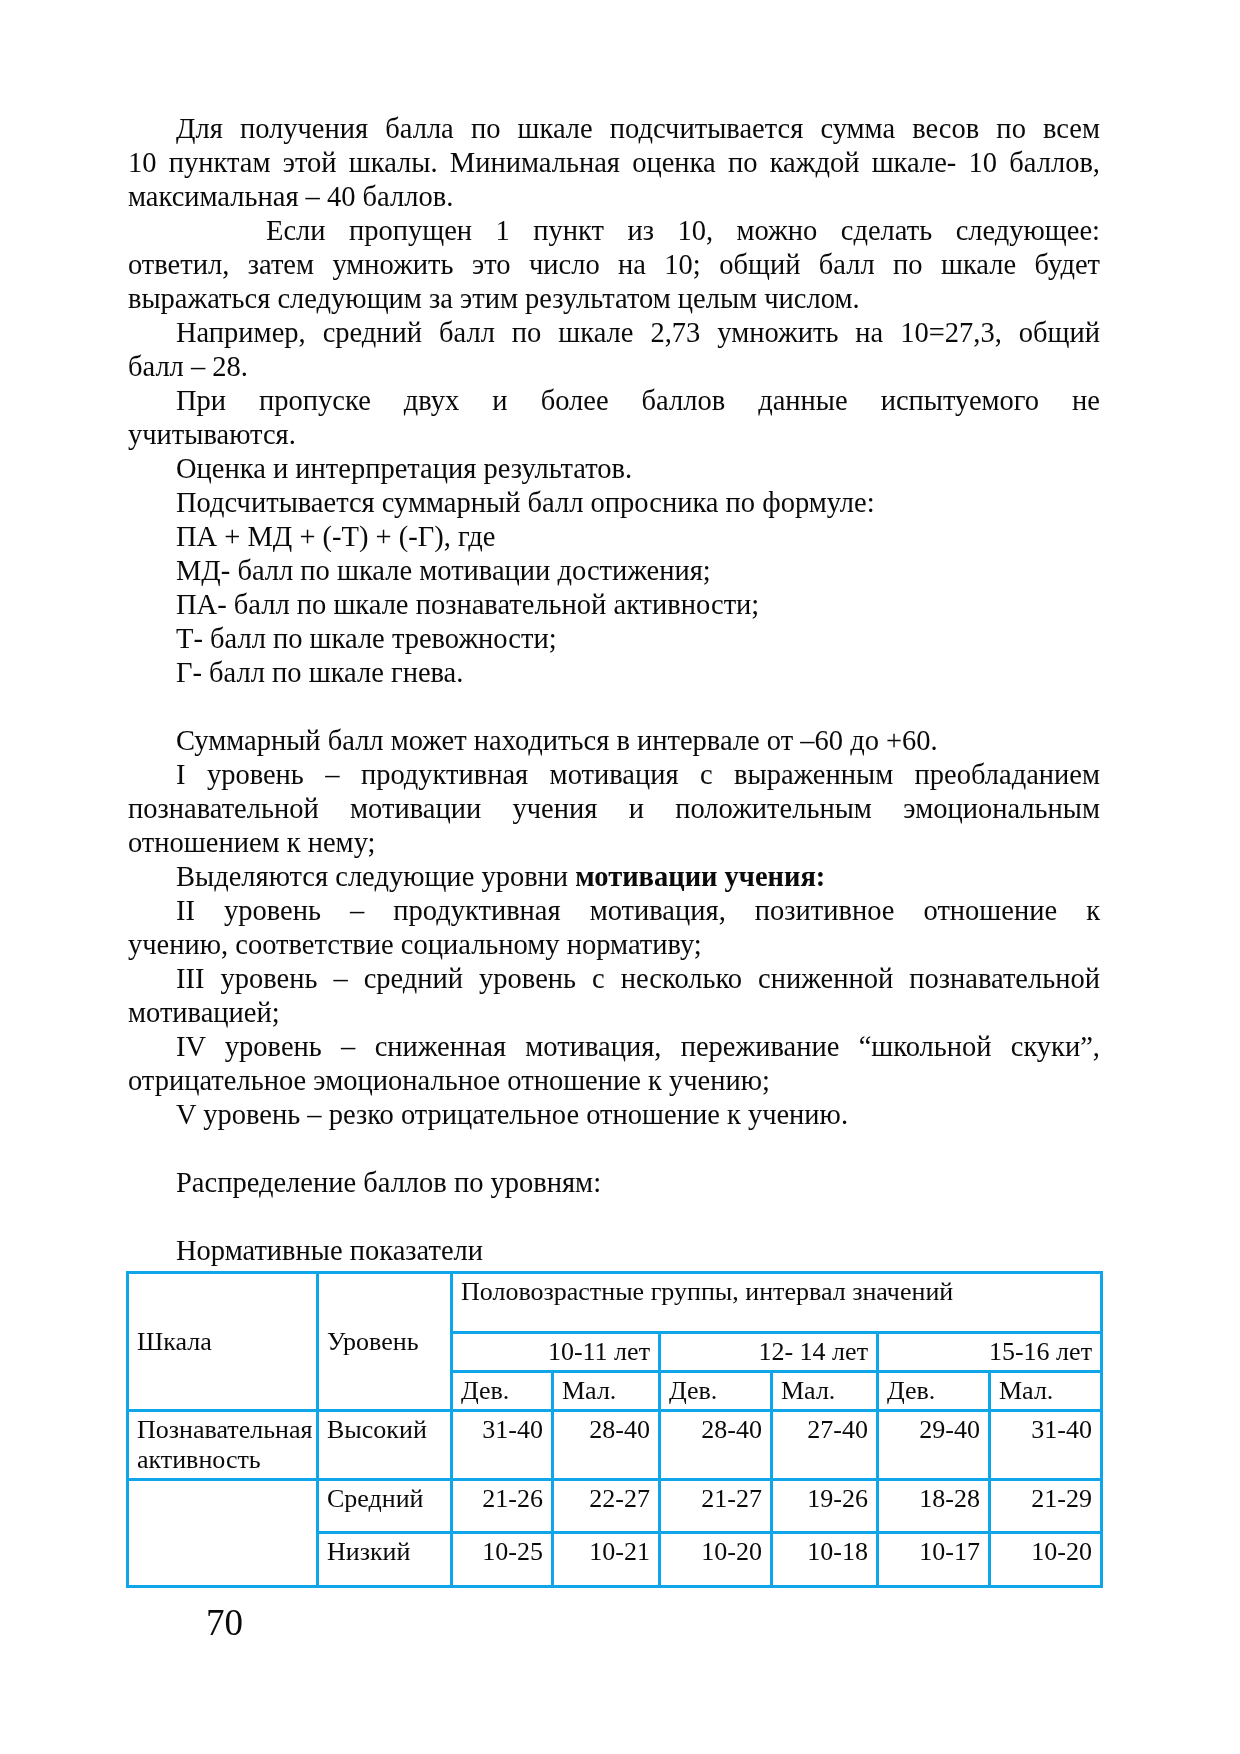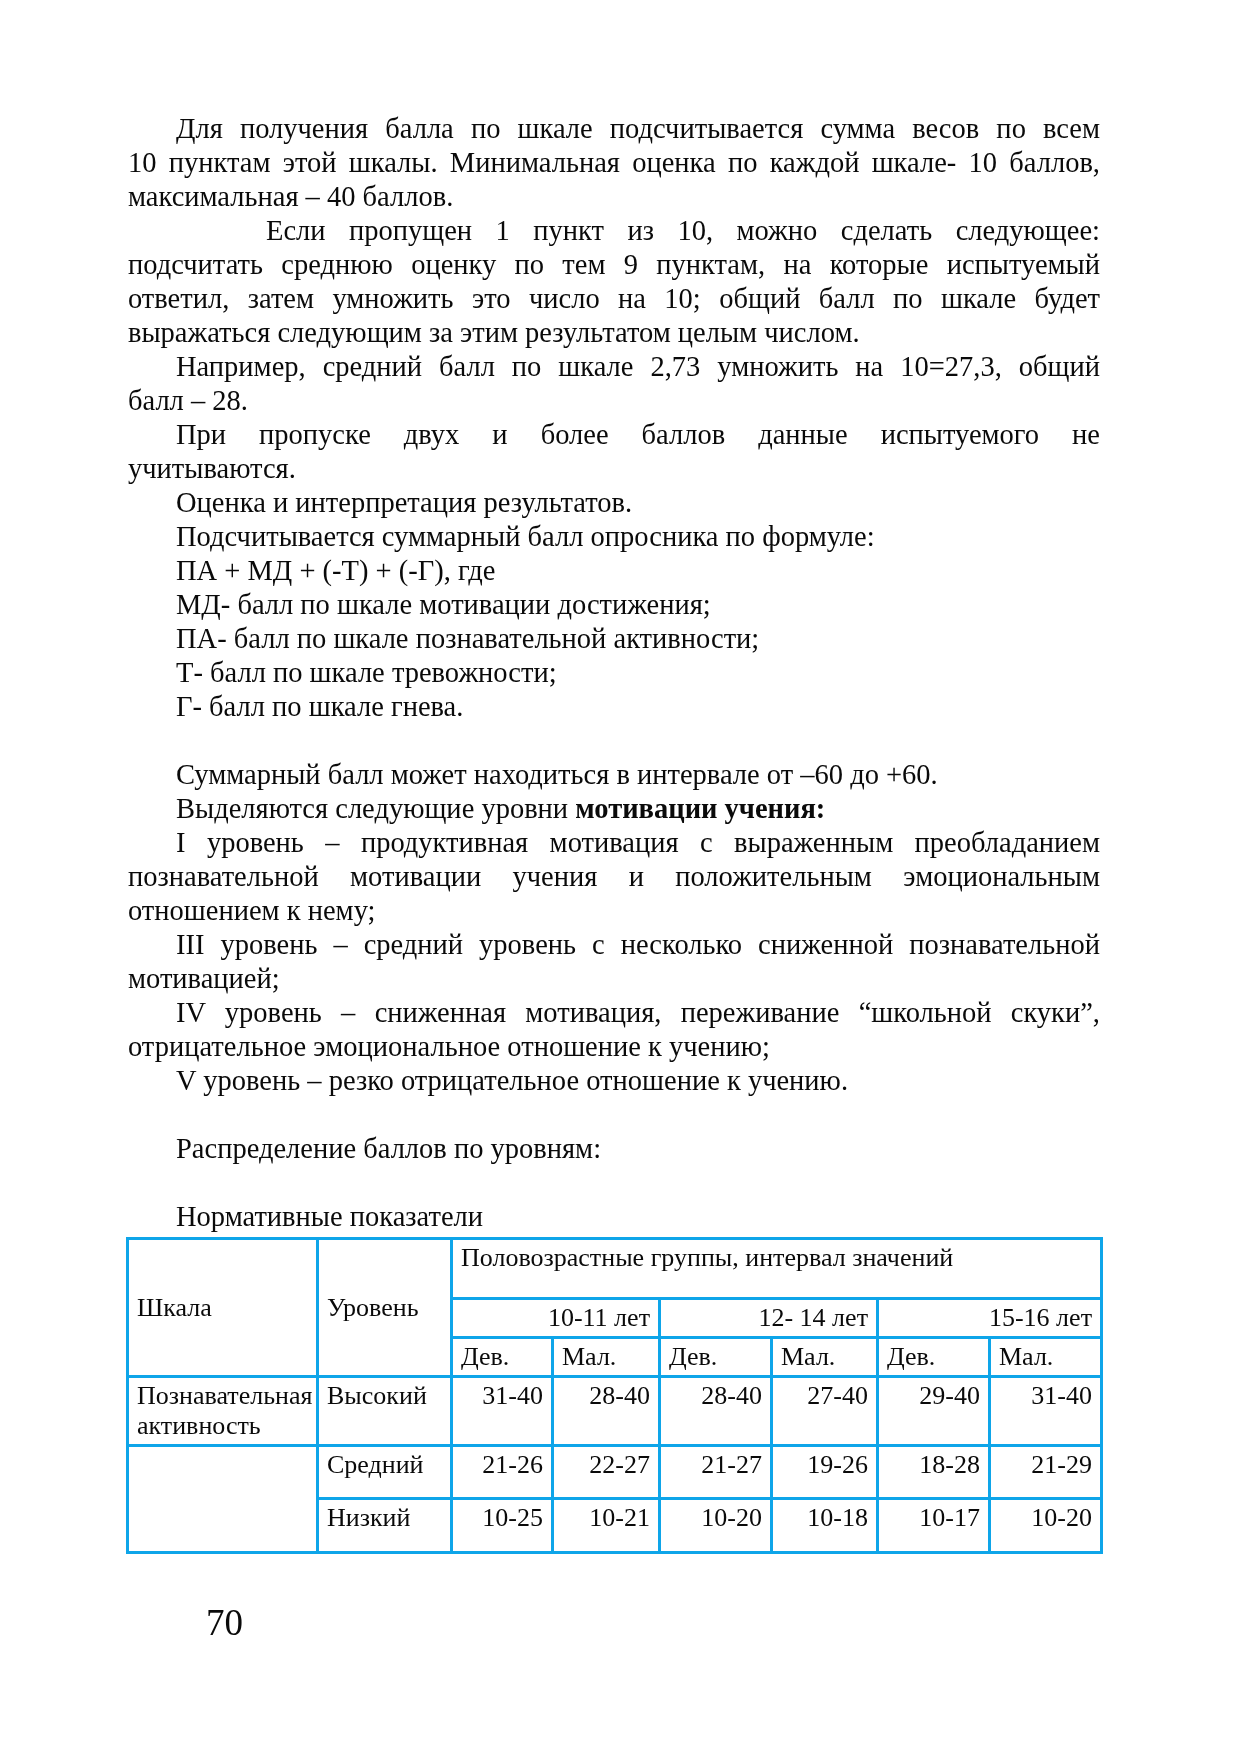--- a/index.html
+++ b/index.html
@@ -64,21 +64,20 @@
   <div class="content">
 
     <p class="para">
       <span class="ln j i1">Для получения балла по шкале подсчитывается сумма весов по всем</span>
       <span class="ln j">10 пунктам этой шкалы. Минимальная оценка по каждой шкале- 10 баллов,</span>
       <span class="ln">максимальная – 40 баллов.</span>
     </p>
 
     <p class="para">
       <span class="ln j i2">Если пропущен 1 пункт из 10, можно сделать следующее:</span>
-      <span class="ln j">подсчитать среднюю оценку по тем 9 пунктам, на которые испытуемый</span>
       <span class="ln j">ответил, затем умножить это число на 10; общий балл по шкале будет</span>
       <span class="ln">выражаться следующим за этим результатом целым числом.</span>
     </p>
 
     <p class="para">
       <span class="ln j i1">Например, средний балл по шкале 2,73 умножить на 10=27,3, общий</span>
       <span class="ln">балл – 28.</span>
     </p>
 
     <p class="para">
@@ -111,32 +110,36 @@
     </p>
 
     <p class="para">
       <span class="ln i1">Г- балл по шкале гнева.</span>
     </p>
 
     <div class="blank"></div>
 
     <p class="para">
       <span class="ln i1">Суммарный балл может находиться в интервале от –60 до +60.</span>
-    </p>
-
-    <p class="para">
-      <span class="ln i1"><span>Выделяются следующие уровни </span><b>мотивации учения:</b></span>
     </p>
 
     <p class="para">
       <span class="ln j i1">I уровень – продуктивная мотивация с выраженным преобладанием</span>
       <span class="ln j">познавательной мотивации учения и положительным эмоциональным</span>
       <span class="ln">отношением к нему;</span>
     </p>
 
+    <p class="para">
+      <span class="ln i1"><span>Выделяются следующие уровни </span><b>мотивации учения:</b></span>
+    </p>
+
+    <p class="para">
+      <span class="ln j i1">II уровень – продуктивная мотивация, позитивное отношение к</span>
+      <span class="ln">учению, соответствие социальному нормативу;</span>
+    </p>
 
     <p class="para">
       <span class="ln j i1">III уровень – средний уровень с несколько сниженной познавательной</span>
       <span class="ln">мотивацией;</span>
     </p>
 
     <p class="para">
       <span class="ln j i1">IV уровень – сниженная мотивация, переживание “школьной скуки”,</span>
       <span class="ln">отрицательное эмоциональное отношение к учению;</span>
     </p>

